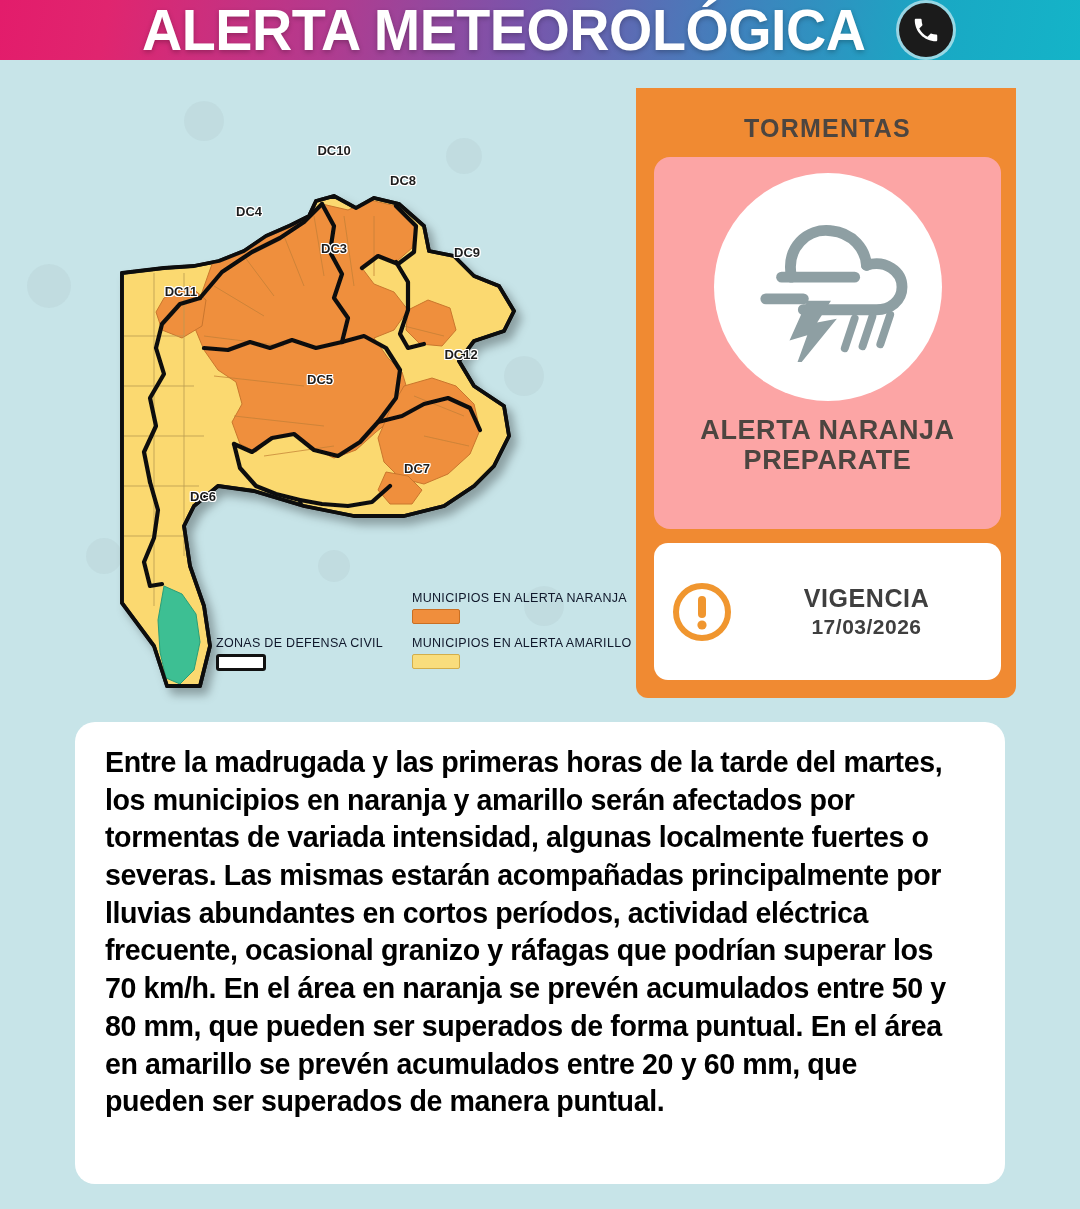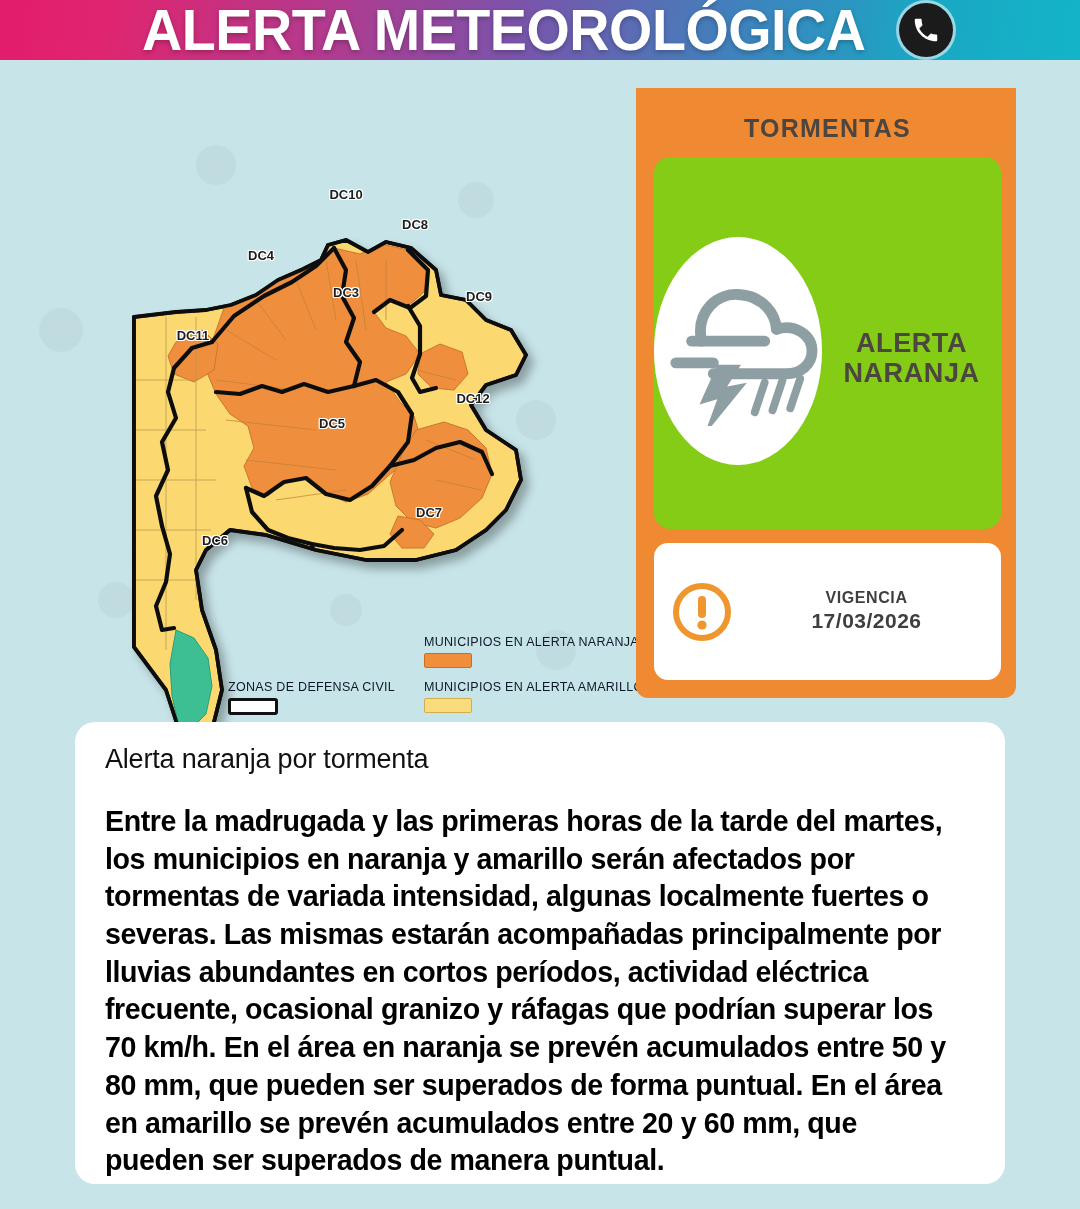--- a/index.html
+++ b/index.html
@@ -57,24 +57,23 @@
     align-items: center;
     justify-content: center;
     flex: 0 0 auto;
     box-shadow: 0 0 0 3px rgba(255,255,255,0.55);
   }
   .phone-badge svg { width: 30px; height: 30px; display: block; }
 
   
   .map-area {
     position: absolute;
-    left: 16px; top: 86px;
+    left: 4px; top: 86px;
     width: 636px;
     height: 620px;
-    margin-top: 44px;
   }
 
   .map-svg {
     position: absolute;
     left: 0; top: 0;
     width: 636px; height: 620px;
   }
 
   .dc-label {
     position: absolute;
@@ -138,24 +137,24 @@
     font-weight: bold;
     color: #4c4540;
     letter-spacing: 1.2px;
     margin: 10px 0 14px 0;
   }
 
   .alert-card {
     width: 100%;
     flex: 0 0 auto;
     height: 372px;
-    background: #84cc16;
+    background: #fca5a5;
     border-radius: 16px;
     display: flex;
-    flex-direction: row;
+    flex-direction: column;
     align-items: center;
     justify-content: flex-start;
     padding-top: 16px;
   }
 
   .icon-circle {
     width: 228px; height: 228px;
     border-radius: 50%;
     background: #ffffff;
     display: flex;
@@ -182,21 +181,21 @@
     border-radius: 14px;
     display: flex;
     align-items: center;
     padding: 0 16px;
     gap: 14px;
   }
   .excl-icon { flex: 0 0 auto; width: 64px; height: 64px; }
   .excl-icon svg { width: 64px; height: 64px; display: block; }
   .vigencia-text { flex: 1 1 auto; text-align: center; }
   .vigencia-label {
-    font-size: 16px; font-weight: bold; color: #3f3f3f;
+    font-size: 25px; font-weight: bold; color: #3f3f3f;
     letter-spacing: 0.6px; line-height: 1.25;
   }
   .vigencia-day, .vigencia-date {
     font-size: 21px; font-weight: bold; color: #3f3f3f;
     letter-spacing: 0.5px; line-height: 1.25;
   }
 
   
   .text-panel {
     position: absolute;
@@ -383,34 +382,34 @@
         <g stroke="#8e9fa3" stroke-width="8" stroke-linecap="round">
           <line x1="112" y1="108" x2="102" y2="138"></line>
           <line x1="130" y1="106" x2="120" y2="136"></line>
           <line x1="148" y1="104" x2="138" y2="134"></line>
         </g>
       </svg>
     </div>
 
     <div class="alert-level">
       <div>ALERTA NARANJA</div>
+      <div>PREPARATE</div>
     </div>
   </div>
 
   <div class="vigencia-box">
     <div class="excl-icon">
       <svg viewBox="0 0 64 64" aria-hidden="true">
         <circle cx="32" cy="32" r="26" fill="none" stroke="#f0962f" stroke-width="6"></circle>
         <rect x="28" y="16" width="8" height="22" rx="4" fill="#f0962f"></rect>
         <circle cx="32" cy="45" r="4.6" fill="#f0962f"></circle>
       </svg>
     </div>
     <div class="vigencia-text">
       <div class="vigencia-label">VIGENCIA</div>
       <div class="vigencia-date">17/03/2026</div>
     </div>
   </div>
 </div>
 
 <div class="text-panel">
-  <div class="text-heading">Alerta naranja por tormenta</div>
   <div class="text-body">Entre la madrugada y las primeras horas de la tarde del martes, los municipios en naranja y amarillo serán afectados por tormentas de variada intensidad, algunas localmente fuertes o severas. Las mismas estarán acompañadas principalmente por lluvias abundantes en cortos períodos, actividad eléctrica frecuente, ocasional granizo y ráfagas que podrían superar los 70 km/h. En el área en naranja se prevén acumulados entre 50 y 80 mm, que pueden ser superados de forma puntual. En el área en amarillo se prevén acumulados entre 20 y 60 mm, que pueden ser superados de manera puntual.</div>
 </div>
 
 </body></html>

